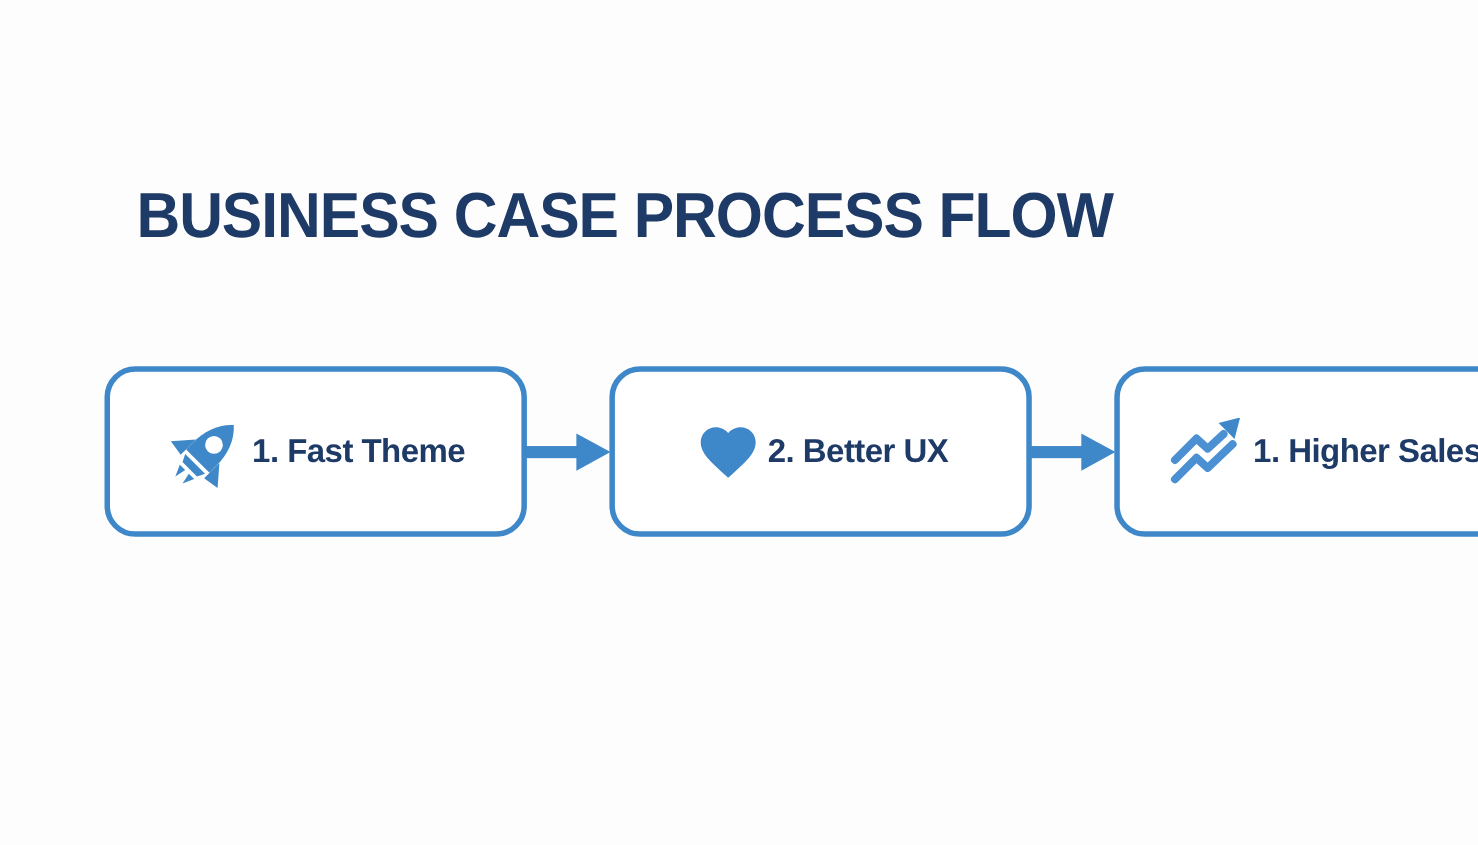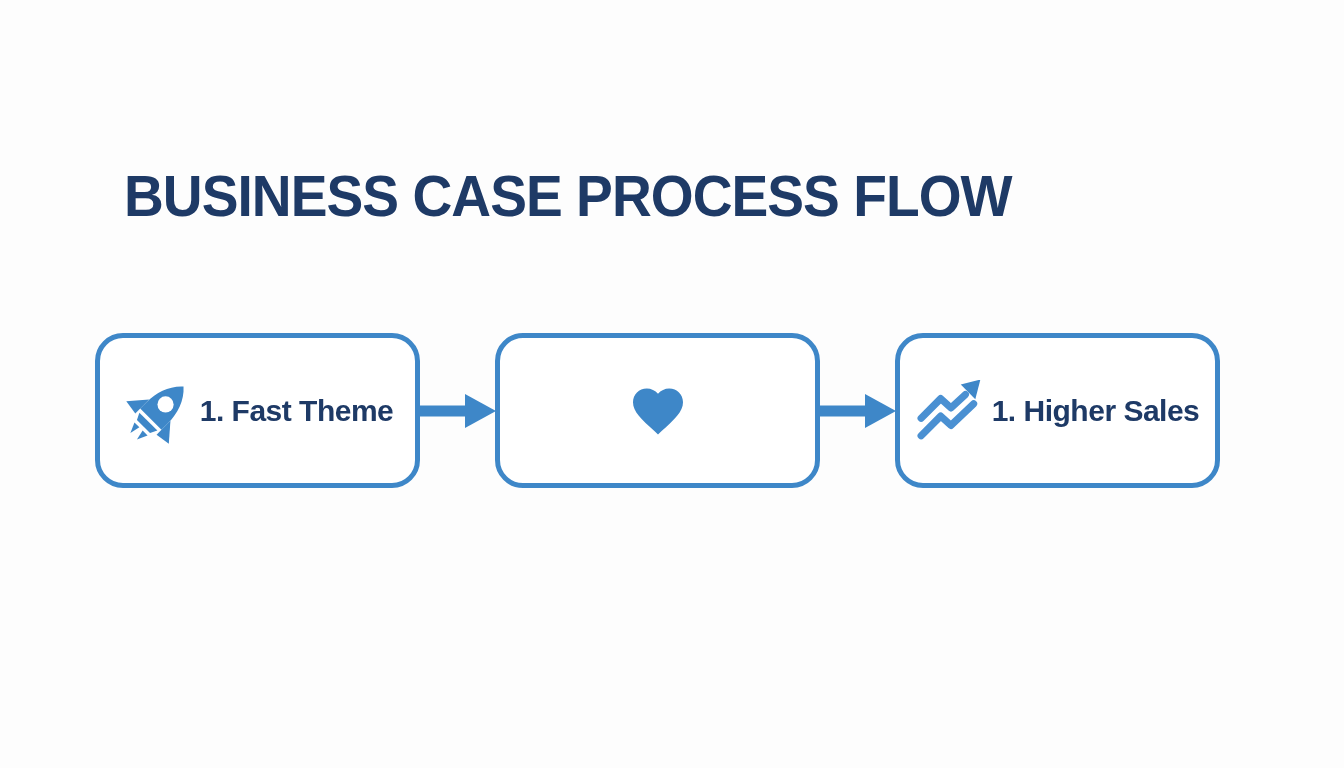--- a/index.html
+++ b/index.html
@@ -25,21 +25,21 @@
   }
 
   .flow-row {
     position: absolute;
     left: 95px; top: 333px;
     display: flex;
     align-items: center;
   }
 
   .flow-box {
-    width: 325px; height: 155px;
+    width: 384px; height: 155px;
     background: #ffffff;
     border: 5px solid #3e87c8;
     border-radius: 28px;
     display: flex;
     align-items: center;
     justify-content: center;
     gap: 4px;
     flex: none;
   }
 
@@ -92,20 +92,21 @@
       <rect class="blue-fill" x="0" y="16.5" width="48" height="11"></rect>
       <polygon class="blue-fill" points="46,5 77,22 46,39"></polygon>
     </svg>
 
     <div class="flow-box">
       <span class="icon">
         <svg width="64" height="60" viewBox="0 0 24 24">
           <path class="blue-fill" d="M12 21.35l-1.45-1.32C5.4 15.36 2 12.28 2 8.5 2 5.42 4.42 3 7.5 3c1.74 0 3.41.81 4.5 2.09C13.09 3.81 14.76 3 16.5 3 19.58 3 22 5.42 22 8.5c0 3.78-3.4 6.86-8.55 11.54L12 21.35z"></path>
         </svg>
       </span>
+      <span class="step-label">2. Better UX</span>
     </div>
 
     <svg class="connector" viewBox="0 0 77 44">
       <rect class="blue-fill" x="0" y="16.5" width="48" height="11"></rect>
       <polygon class="blue-fill" points="46,5 77,22 46,39"></polygon>
     </svg>
 
     <div class="flow-box">
       <span class="icon">
         <svg width="72" height="62" viewBox="0 0 70 60">

